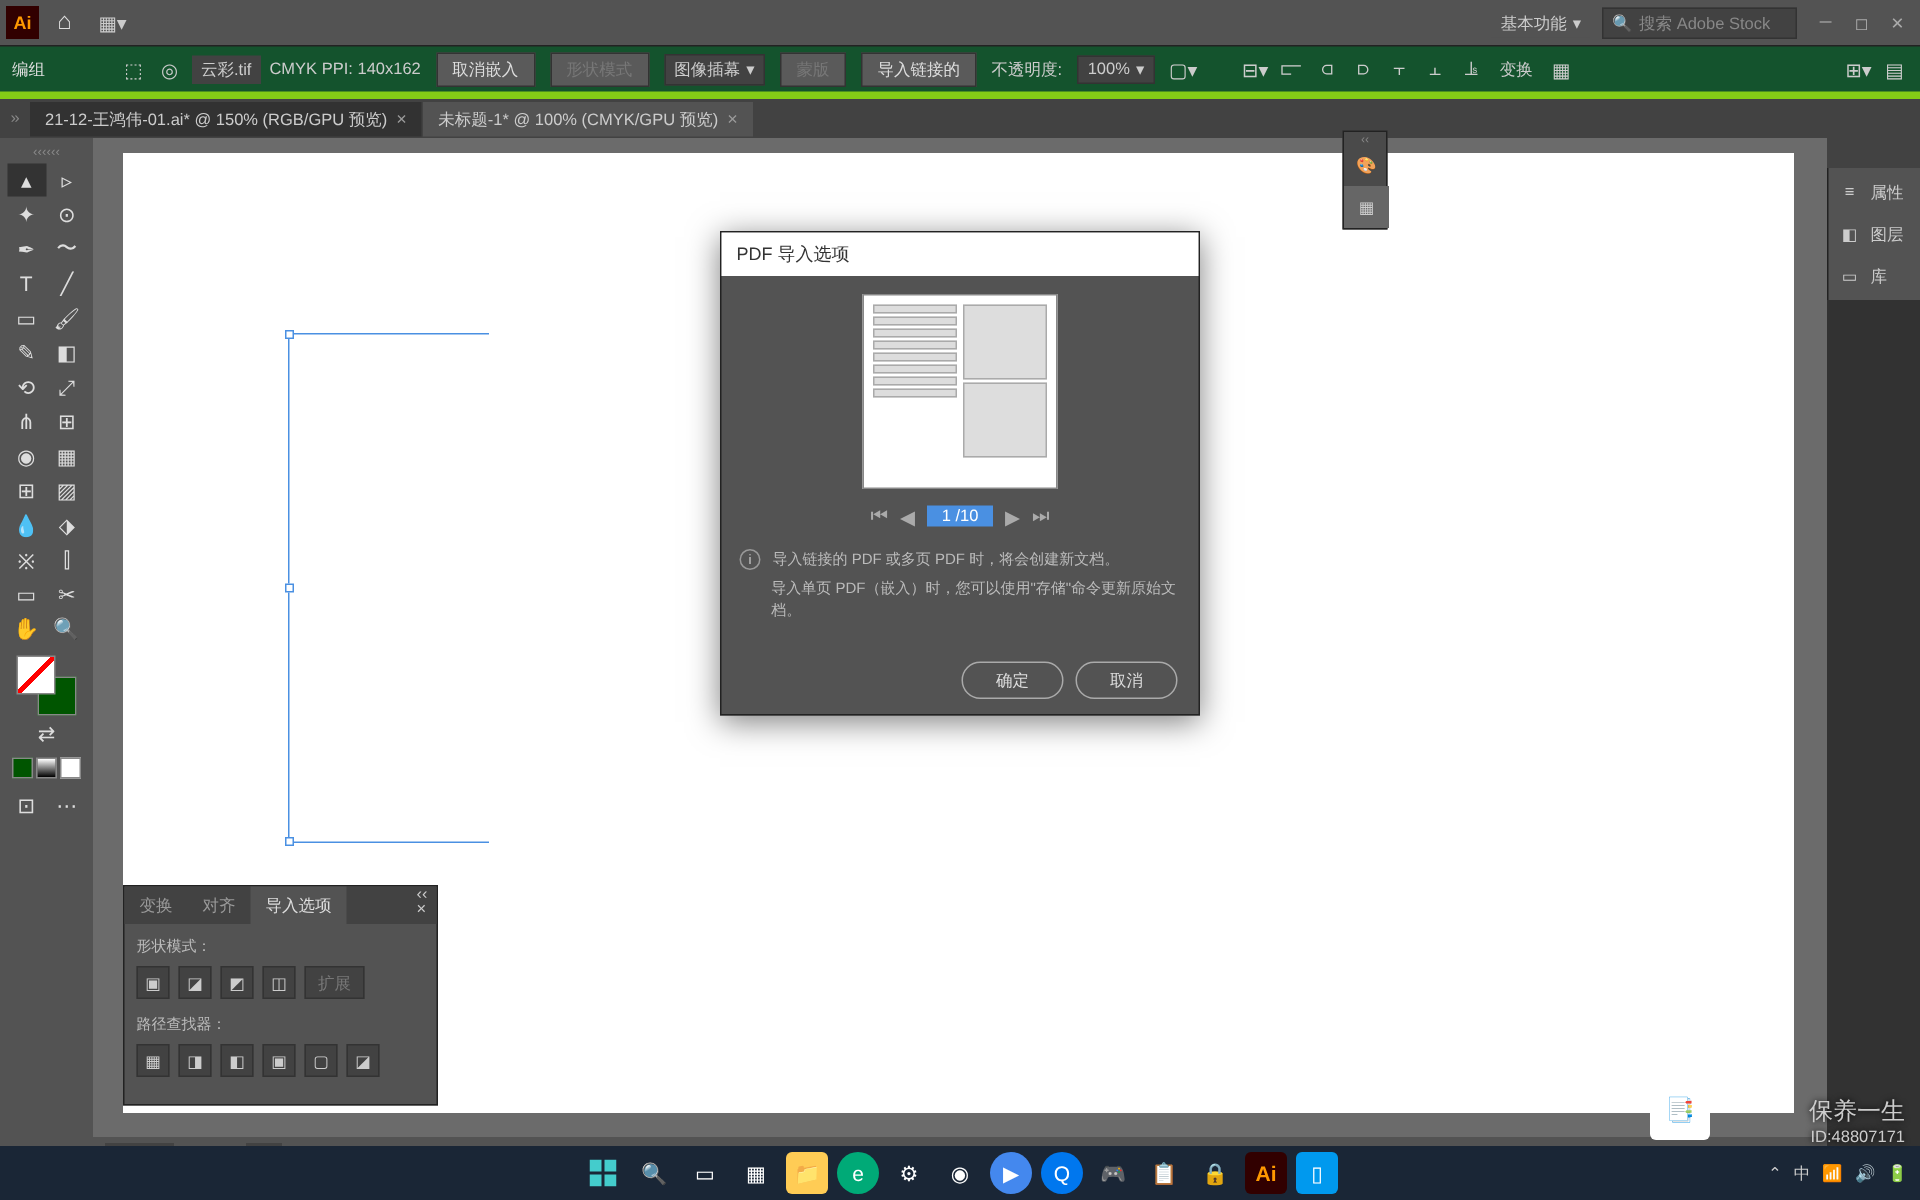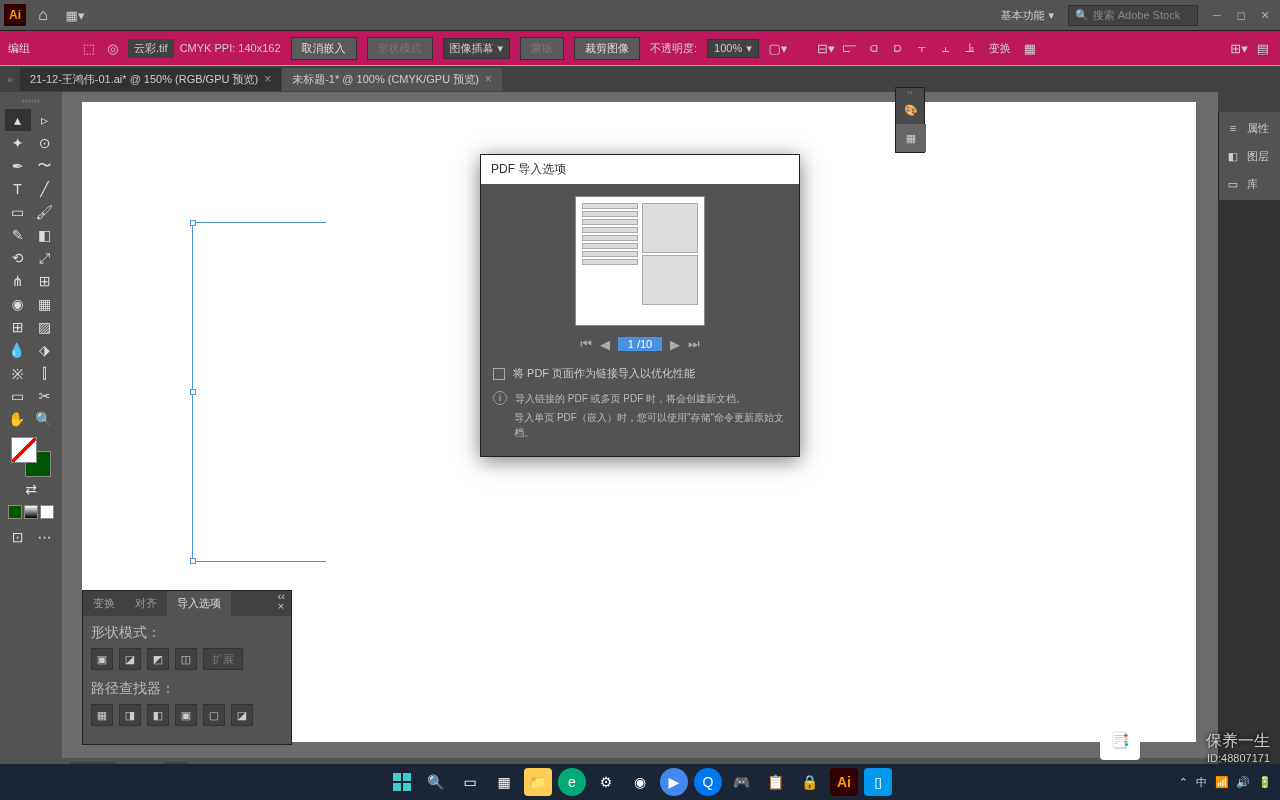--- a/index.html
+++ b/index.html
@@ -7,21 +7,21 @@
 .titlebar{height:30px;background:#535353;display:flex;align-items:center;padding:0 4px}
 .app-icon{width:22px;height:22px;background:#310000;color:#f90;display:flex;align-items:center;justify-content:center;font-weight:bold;font-size:12px;margin-right:4px}
 .home-icon{width:26px;height:26px;display:flex;align-items:center;justify-content:center;color:#ddd;font-size:16px}
 .menu-group{display:flex;gap:2px;margin-left:18px}
 .menu-item{padding:3px 6px;color:#ddd;cursor:pointer}
 .ti-right{margin-left:auto;display:flex;align-items:center;gap:8px}
 .dropdown{background:#535353;padding:2px 6px;display:flex;align-items:center;gap:4px}
 .search-box{background:#424242;border:1px solid #333;padding:2px 6px;width:130px;color:#888;display:flex;align-items:center;gap:4px}
 .win-btns{display:flex;gap:2px}
 .win-btn{width:22px;height:18px;display:flex;align-items:center;justify-content:center;color:#aaa}
-.ctrl-bar{height:36px;background:#be185d;border-top:1px solid #222;border-bottom:1px solid #84cc16;display:flex;align-items:center;padding:0 8px;gap:10px}
+.ctrl-bar{height:36px;background:#14532d;border-top:1px solid #222;border-bottom:5px solid #84cc16;display:flex;align-items:center;padding:0 8px;gap:10px}
 .ctrl-label{color:#ddd}
 .ctrl-group{display:flex;align-items:center;gap:6px}
 .file-info{background:#424242;padding:2px 6px;color:#ccc}
 .btn{background:#5a5a5a;border:1px solid #333;padding:3px 10px;color:#ddd;cursor:pointer}
 .btn.dis{color:#777}
 .sel{background:#424242;border:1px solid #333;padding:2px 6px;display:flex;align-items:center;gap:4px}
 .ico{width:18px;height:18px;display:flex;align-items:center;justify-content:center;color:#ccc;font-size:13px}
 .tab-bar{height:26px;background:#424242;display:flex;align-items:center}
 .menu-toggle{width:16px;height:26px;display:flex;align-items:center;justify-content:center;color:#888;margin:0 2px}
 .tab{padding:4px 10px;background:#323232;color:#bbb;display:flex;align-items:center;gap:6px;margin-right:1px}
@@ -74,21 +74,21 @@
 .info-ico{width:14px;height:14px;border:1px solid #999;border-radius:50%;display:flex;align-items:center;justify-content:center;font-size:9px;flex-shrink:0}
 .info-txt{font-size:10px;color:#bbb;line-height:1.5}
 .dlg-btns{display:flex;justify-content:flex-end;gap:8px;padding:10px 14px}
 .dlg-btn{border:1px solid #aaa;border-radius:14px;padding:4px 22px;background:transparent;color:#ddd;cursor:pointer}
 .pathfinder{position:absolute;left:82px;top:590px;width:210px;background:#535353;border:1px solid #222}
 .pf-tabs{display:flex;background:#424242}
 .pf-tab{padding:5px 10px;color:#999}
 .pf-tab.active{background:#535353;color:#ddd}
 .pf-close{margin-left:auto;padding:0 6px;color:#888;display:flex;flex-direction:column;font-size:9px;line-height:10px}
 .pf-body{padding:8px}
-.pf-label{color:#bbb;margin-bottom:6px;font-size:14px}
+.pf-label{color:#bbb;margin-bottom:6px;font-size:10px}
 .pf-row{display:flex;gap:6px;margin-bottom:10px}
 .pf-ico{width:22px;height:22px;background:#424242;border:1px solid #333;display:flex;align-items:center;justify-content:center;color:#ccc}
 .statusbar{position:absolute;bottom:20px;left:62px;right:62px;height:22px;background:#535353;display:flex;align-items:center;padding:0 8px;gap:10px}
 .sb-sel{background:#424242;padding:1px 4px;display:flex;align-items:center;gap:4px}
 .taskbar{position:absolute;bottom:0;left:0;right:0;height:36px;background:#1a2636;display:flex;align-items:center;justify-content:center;gap:6px}
 .tb-icon{width:28px;height:28px;border-radius:4px;display:flex;align-items:center;justify-content:center;color:#fff;font-size:14px}
 .tb-right{position:absolute;right:8px;display:flex;align-items:center;gap:8px;color:#ddd;font-size:10px}
 .watermark{position:absolute;right:10px;bottom:36px;color:#fff;font-size:14px;text-shadow:0 0 4px #000;text-align:right}
 .wm-logo{position:absolute;right:140px;bottom:40px;width:40px;height:40px;background:#fff;border-radius:4px;display:flex;align-items:center;justify-content:center;color:#333;font-size:16px;font-weight:bold}
 </style>
@@ -124,21 +124,21 @@
     <span class="file-info">云彩.tif</span>
     <span>CMYK PPI: 140x162</span>
   </div>
   <div class="btn">取消嵌入</div>
   <div class="btn dis">形状模式</div>
   <div class="sel">
       <span>图像插幕</span>
       <span>▾</span>
     </div>
   <div class="btn dis">蒙版</div>
-  <div class="btn">裁剪图像</div>
+  <div class="btn">导入链接的</div>
   <span>不透明度:</span>
   <div class="sel">
       <span>100%</span>
       <span>▾</span>
     </div>
   <div class="ico">▢▾</div>
   <div class="ctrl-group" style="margin-left:20px">
     <div class="ico">⊟▾</div>
     <div class="ico">⫍</div>
     <div class="ico">⫏</div>
@@ -309,32 +309,32 @@
           <div class="thumb-row" style="height:50px"></div>
         </div>
     </div>
     <div class="pager">
       <span class="pg-btn">⏮</span>
       <span class="pg-btn">◀</span>
       <span class="pg-input">1 /10</span>
       <span class="pg-btn">▶</span>
       <span class="pg-btn">⏭</span>
     </div>
-    <div class="chk-row">
-      <div class="chk"></div>
-      <span>将 PDF 页面作为链接导入以优化性能</span>
-    </div>
     <div class="info-row">
       <div class="info-ico">i</div>
       <div class="info-txt">导入链接的 PDF 或多页 PDF 时，将会创建新文档。</div>
     </div>
     <div class="info-row">
       <div style="width:14px"></div>
       <div class="info-txt">导入单页 PDF（嵌入）时，您可以使用"存储"命令更新原始文档。</div>
     </div>
+  </div>
+  <div class="dlg-btns">
+    <button class="dlg-btn">确定</button>
+    <button class="dlg-btn">取消</button>
   </div>
 </div>
 
 <div class="pathfinder">
   <div class="pf-tabs">
     <div class="pf-tab">变换</div>
     <div class="pf-tab">对齐</div>
     <div class="pf-tab active">导入选项</div>
     <div class="pf-close">
         <span>‹‹</span>

